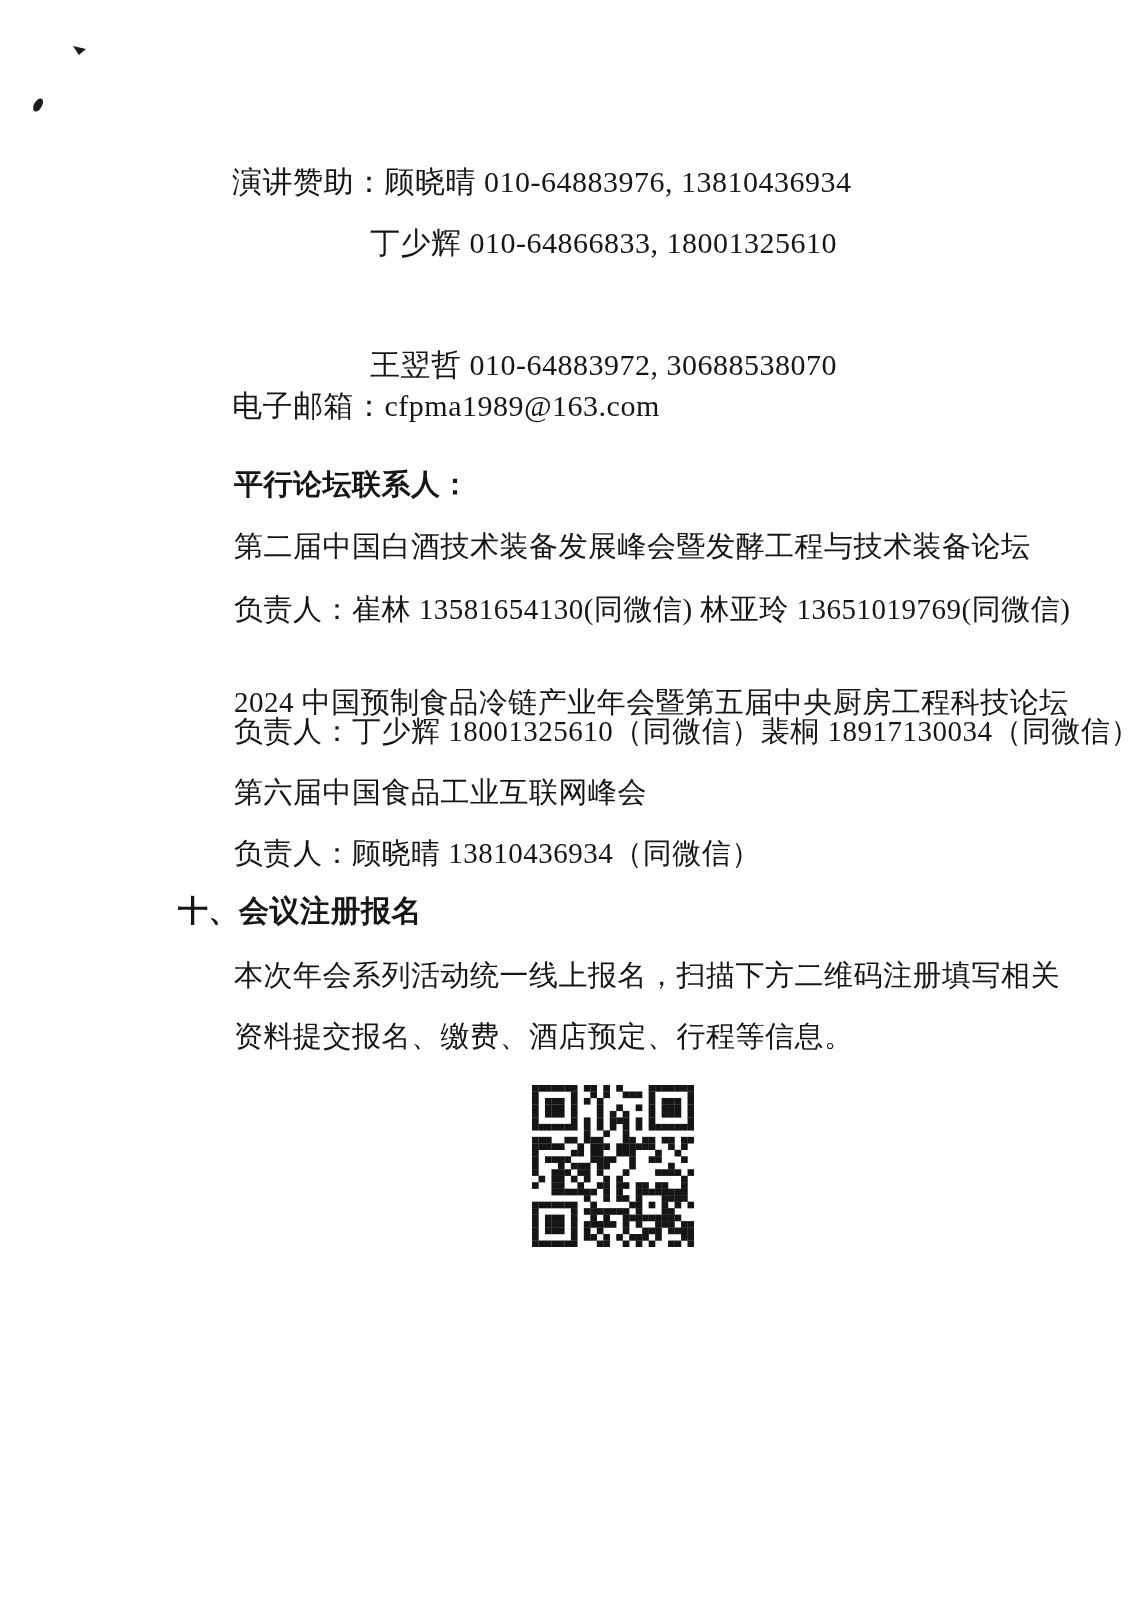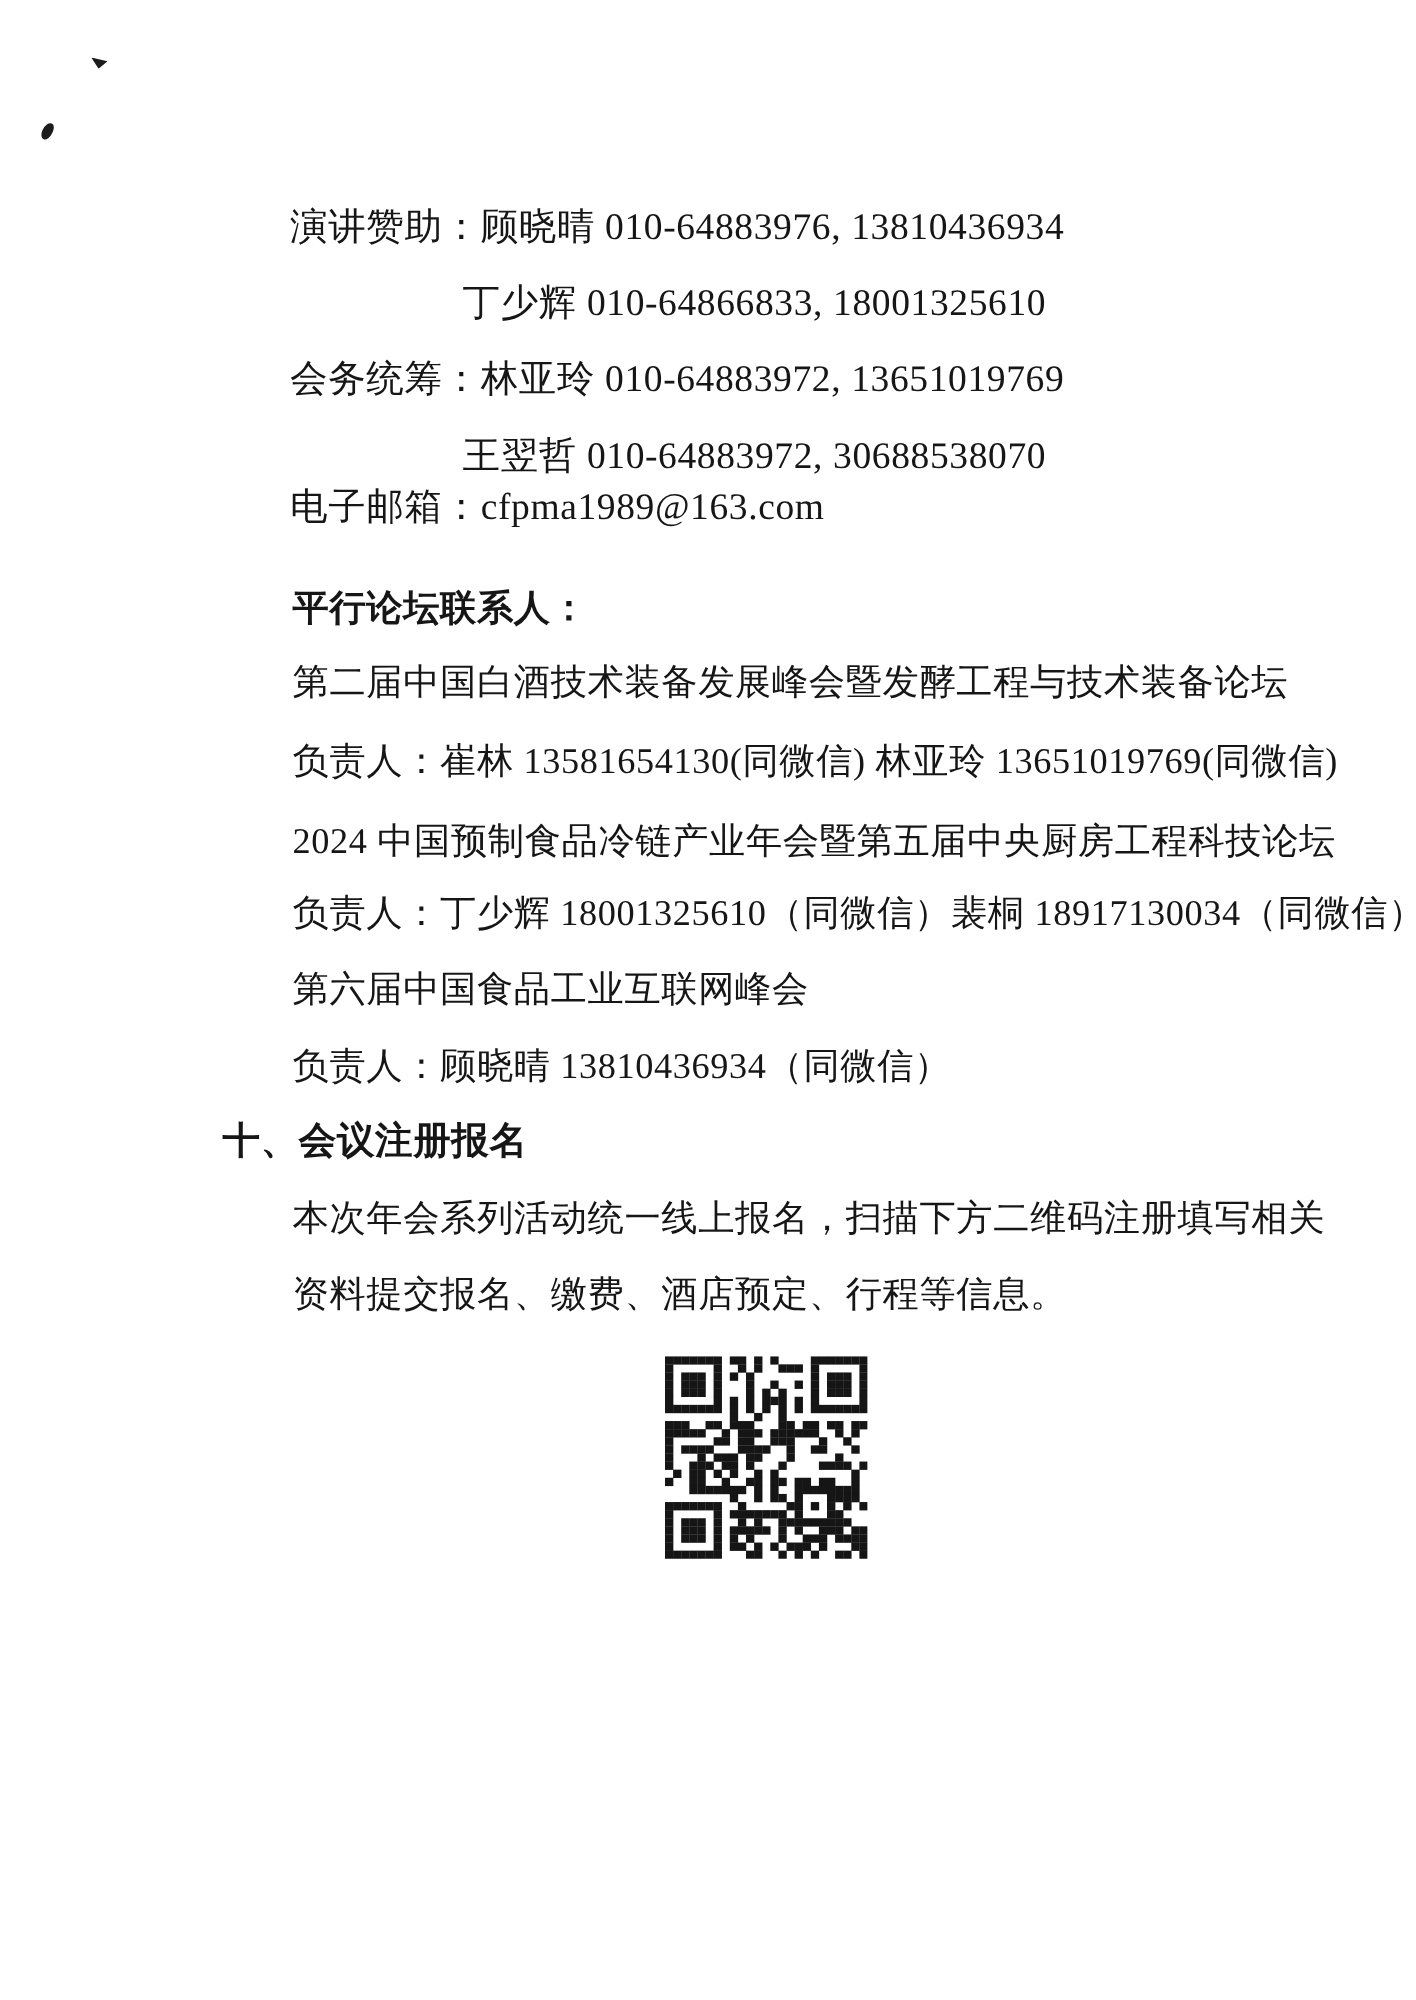--- a/index.html
+++ b/index.html
@@ -13,21 +13,21 @@
   }
   .line{
     position:absolute;
     white-space:nowrap;
     font-size:29px;
     line-height:36px;
     letter-spacing:0.5px;
   }
   .contact{font-size:30px;}
   .bold-head{
-    font-family:Liberation Serif, serif;
+    font-family:Liberation Mono, monospace;
     font-weight:700;
   }
   .section-head{font-size:30px;}
   .attach{font-size:28px;}
   .sig{font-size:27px;letter-spacing:0.5px;}
   .sig-date{letter-spacing:2px;}
   
   .qr{
     position:absolute;left:532px;top:1085px;
     width:162px;height:162px;
@@ -57,32 +57,31 @@
 
 <div class="page">
 
   <div class="speck speck-1"></div>
   <div class="speck speck-2"></div>
 
   <div class="line contact" style="left:232px;top:164px"><span>演讲赞助：</span><span>顾晓晴 010-64883976, 13810436934</span></div>
 
   <div class="line contact" style="left:370px;top:225px"><span>丁少辉 010-64866833, 18001325610</span></div>
 
-  <div class="line contact" style="left:232px;top:286px"><span>会务统筹：</span><span>林亚玲 010-64883972, 13651019769</span></div>
 
   <div class="line contact" style="left:370px;top:347px"><span>王翌哲 010-64883972, 30688538070</span></div>
 
   <div class="line contact" style="left:232px;top:388px"><span>电子邮箱：</span><span>cfpma1989@163.com</span></div>
 
   <div class="line bold-head" style="left:234px;top:469px">平行论坛联系人：</div>
 
   <div class="line" style="left:234px;top:528px">第二届中国白酒技术装备发展峰会暨发酵工程与技术装备论坛</div>
   <div class="line" style="left:234px;top:591px">负责人：崔林 13581654130(同微信) 林亚玲 13651019769(同微信)</div>
 
-  <div class="line" style="left:234px;top:655px">2024 中国预制食品冷链产业年会暨第五届中央厨房工程科技论坛</div>
+  <div class="line" style="left:234px;top:684px">2024 中国预制食品冷链产业年会暨第五届中央厨房工程科技论坛</div>
   <div class="line" style="left:234px;top:713px">负责人：丁少辉 18001325610（同微信）裴桐 18917130034（同微信）</div>
 
   <div class="line" style="left:234px;top:774px">第六届中国食品工业互联网峰会</div>
   <div class="line" style="left:234px;top:835px">负责人：顾晓晴 13810436934（同微信）</div>
 
   <div class="line bold-head section-head" style="left:178px;top:895px">十、会议注册报名</div>
   <div class="line" style="left:234px;top:1018px">资料提交报名、缴费、酒店预定、行程等信息。</div>
   <div class="line" style="left:234px;top:957px">本次年会系列活动统一线上报名，扫描下方二维码注册填写相关</div>
 
   <div class="qr">

